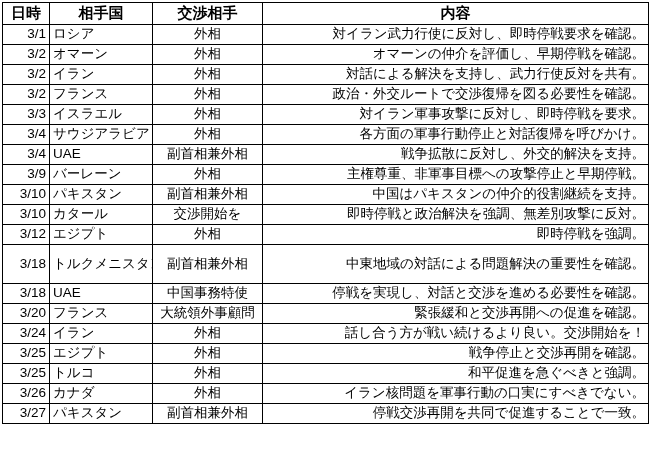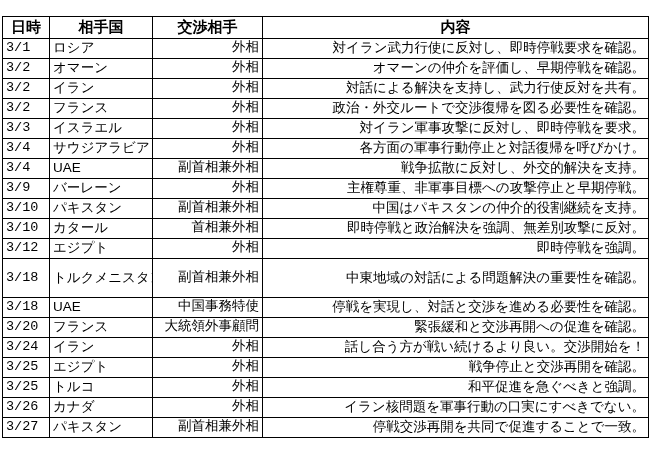--- a/index.html
+++ b/index.html
@@ -11,21 +11,21 @@
     width: 650px;
     height: 469px;
     font-family: "Liberation Sans", sans-serif;
     color: #000000;
     overflow: hidden;
   }
   .sheet {
     width: 650px;
     height: 469px;
     box-sizing: border-box;
-    padding: 16px 2px 0 2px;
+    padding: 2px 2px 0 2px;
   }
   table.diplo {
     border-collapse: collapse;
     width: 646px;
     table-layout: fixed;
     border: 1.5px solid #000;
   }
   table.diplo th,
   table.diplo td {
     border: 1px solid #000;
@@ -44,33 +44,31 @@
   table.diplo td {
     font-size: 13.5px;
     height: 19px;
   }
   col.c-date { width: 47px; }
   col.c-country { width: 103px; }
   col.c-counterpart { width: 110px; }
   col.c-content { width: 386px; }
 
   td.date {
-    text-align: left;
+    text-align: right;
     font-size: 13.5px;
-    font-family: Liberation Mono, monospace;
   }
   td.country {
     text-align: left;
     font-size: 13.5px;
     margin-left: 43px;
   }
   td.counterpart {
-    text-align: right;
+    text-align: center;
     font-size: 13px;
-    font-family: Liberation Mono, monospace;
   }
   td.content {
     text-align: right;
     font-size: 13px;
   }
   tr.two-line td {
     height: 38px;
   }
   .wrapcell {
     white-space: normal;
@@ -147,21 +145,21 @@
         </tr>
         <tr>
           <td class="date">3/10</td>
           <td class="country">パキスタン</td>
           <td class="counterpart">副首相兼外相</td>
           <td class="content">中国はパキスタンの仲介的役割継続を支持。</td>
         </tr>
         <tr>
           <td class="date">3/10</td>
           <td class="country">カタール</td>
-          <td class="counterpart">首相兼外相</td>
+          <td class="counterpart">交渉開始を</td>
           <td class="content">即時停戦と政治解決を強調、無差別攻撃に反対。</td>
         </tr>
         <tr>
           <td class="date">3/12</td>
           <td class="country">エジプト</td>
           <td class="counterpart">外相</td>
           <td class="content">即時停戦を強調。</td>
         </tr>
         <tr class="two-line">
           <td class="date">3/18</td>

